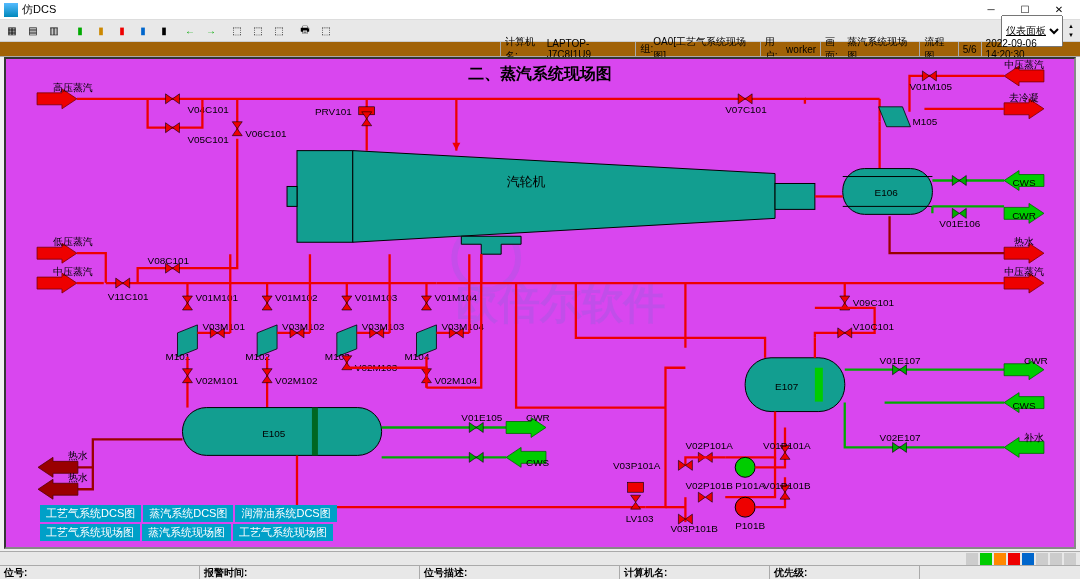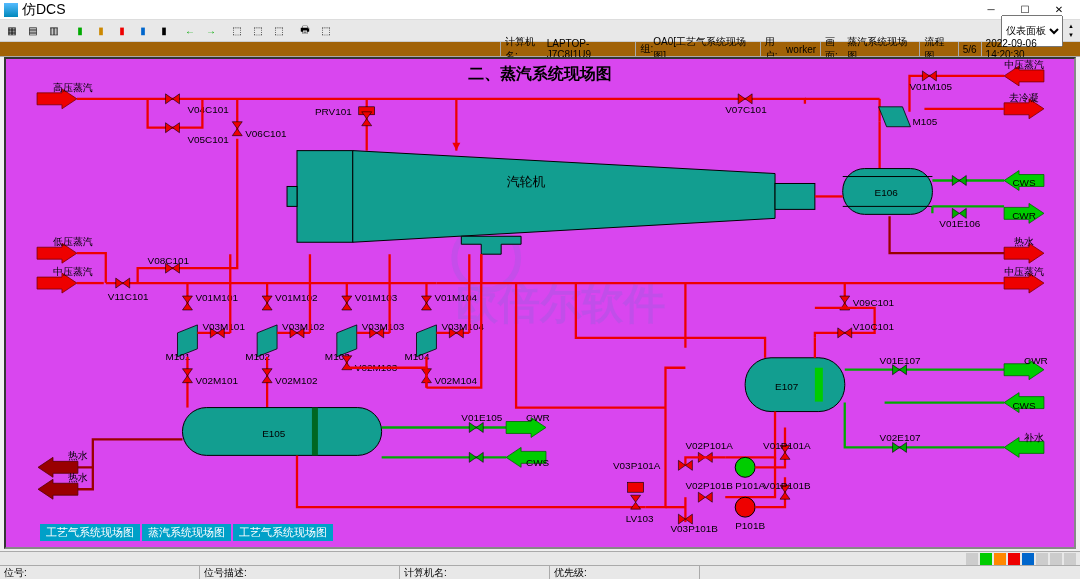--- a/index.html
+++ b/index.html
@@ -1,35 +1,35 @@
 <!DOCTYPE html>
 <html><head>
 <meta charset="utf-8">
 <style>
 * { box-sizing: border-box; margin: 0; padding: 0; }
 body { font-family: "Microsoft YaHei", SimSun, sans-serif; font-size: 11px; background: #f0f0f0; width: 1080px; height: 579px; overflow: hidden; position: relative; }
 .titlebar { height: 20px; background: #fff; display: flex; align-items: center; padding: 0 4px; border-bottom: 1px solid #ddd; }
 .titlebar .ico { width: 14px; height: 14px; background: linear-gradient(#5bf, #08b); margin-right: 4px; }
-.titlebar .ttl { font-size: 14px; }
+.titlebar .ttl { font-size: 11px; }
 .winbtns { margin-left: auto; display: flex; gap: 0; }
 .winbtn { width: 34px; height: 20px; display: flex; align-items: center; justify-content: center; font-size: 10px; }
 .toolbar { height: 22px; background: #e8e8e8; display: flex; align-items: center; padding: 0 2px; gap: 1px; border-bottom: 1px solid #ccc; }
 .tbtn { width: 20px; height: 18px; display: flex; align-items: center; justify-content: center; font-size: 10px; border: 1px solid transparent; }
 .tsep { width: 4px; }
-.tbselect { margin-left: auto; font-size: 10px; height: 32px; }
+.tbselect { margin-left: auto; font-size: 10px; height: 32px; text-decoration: underline; }
 .tbspin { width: 14px; height: 18px; display: flex; flex-direction: column; }
 .tbspin span { flex: 1; font-size: 6px; text-align: center; line-height: 8px; }
 .infobar { height: 15px; background: #a16207; display: flex; font-size: 10px; border-bottom: 1px solid #aaa; }
 .infobar .cell { border-left: 1px solid #aaa; padding: 0 4px; display: flex; align-items: center; }
 .canvas { position: absolute; left: 4px; top: 57px; right: 4px; bottom: 30px; background: #d946ef; border: 2px inset #888; }
 .canvas svg { width: 100%; height: 100%; }
 .navbtns { position: absolute; left: 40px; bottom: 38px; display: flex; flex-direction: column; gap: 2px; }
 .navrow { display: flex; gap: 2px; }
 .navbtn { background: #00a0c8; color: #fff; font-size: 11px; padding: 1px 6px; cursor: pointer; }
-.statusbar { position: absolute; bottom: 0; left: 0; right: 0; height: 28px; display: flex; flex-direction: column; }
+.statusbar { position: absolute; bottom: 0; left: 0; right: 0; height: 28px; display: flex; flex-direction: column; font-weight: bold; }
 .strow { height: 14px; display: flex; font-size: 10px; background: #e8e8e8; border-top: 1px solid #aaa; }
 .strow .scell { border-right: 1px solid #aaa; padding: 0 4px; display: flex; align-items: center; }
 .strow .ricons { margin-left: auto; display: flex; gap: 2px; align-items: center; padding-right: 4px; }
 .rico { width: 12px; height: 12px; }
 text { font-family: "Microsoft YaHei", SimSun, sans-serif; }
 .lbl { font-size: 10px; fill: #000; }
 .lblbig { font-size: 16px; font-weight: bold; fill: #000; }
 .wm { font-size: 42px; fill: rgba(60,130,200,0.15); font-weight: bold; }
 .rline { stroke: #e00; stroke-width: 2.3; fill: none; }
 .gline { stroke: #0a0; stroke-width: 2.3; fill: none; }
@@ -365,20 +365,25 @@
 <path class="rline" d="M680 440 V465"></path>
       <use href="#vlv-h" x="680" y="462"></use>
       <text x="665" y="475" class="lbl">V03P101B</text>
 <path class="rline" d="M660 450 H680"></path>
 
 </svg>
 </div>
 
 <div class="navbtns">
   <div class="navrow">
+    <div class="navbtn">工艺气系统DCS图</div>
+    <div class="navbtn">蒸汽系统DCS图</div>
+    <div class="navbtn">润滑油系统DCS图</div>
+  </div>
+  <div class="navrow">
     <div class="navbtn">工艺气系统现场图</div>
     <div class="navbtn">蒸汽系统现场图</div>
     <div class="navbtn">工艺气系统现场图</div>
   </div>
 </div>
 
 <div class="statusbar">
   <div class="strow">
     <div class="ricons">
       <div class="rico" style="background:#ccc"></div>
@@ -388,20 +393,23 @@
       <div class="rico" style="background:#06c"></div>
       <div class="rico" style="background:#ccc"></div>
       <div class="rico" style="background:#ccc"></div>
       <div class="rico" style="background:#ccc"></div>
     </div>
   </div>
   <div class="strow">
     <div class="scell" style="width:200px">
         <span>位号:</span>
       </div>
+    <div class="scell" style="width:220px">
+        <span>报警时间:</span>
+      </div>
     <div class="scell" style="width:200px">
         <span>位号描述:</span>
       </div>
     <div class="scell" style="width:150px">
         <span>计算机名:</span>
       </div>
     <div class="scell" style="width:150px">
         <span>优先级:</span>
       </div>
   </div>

